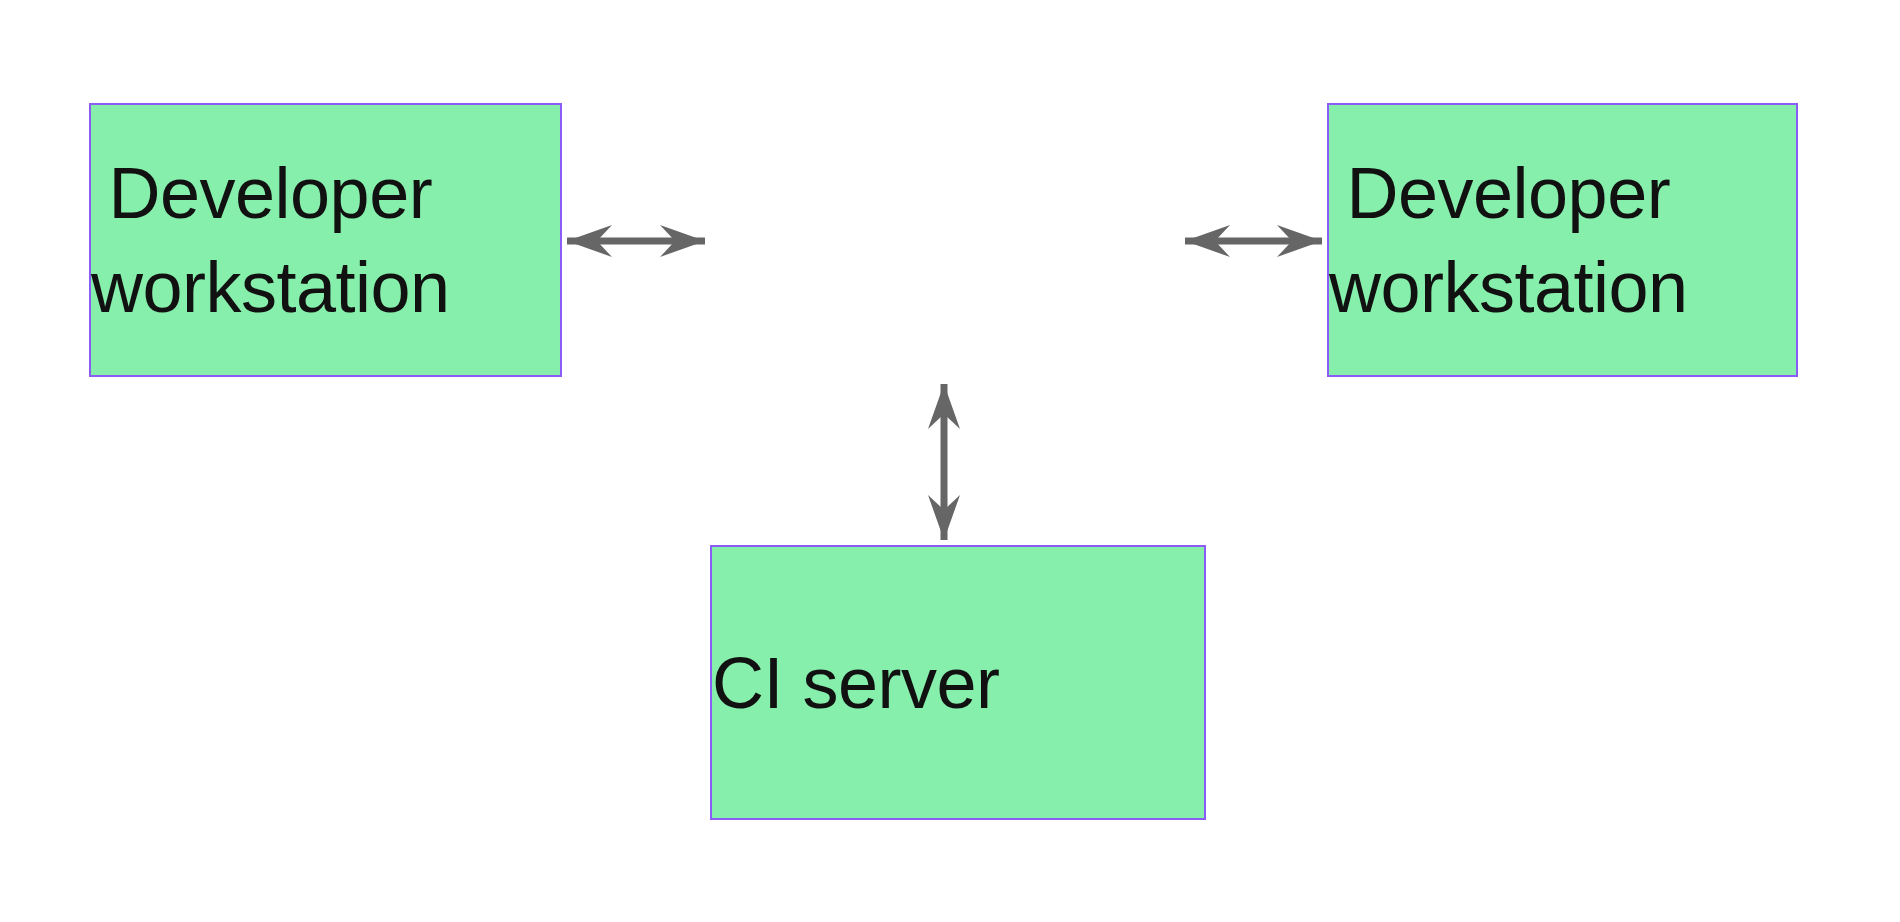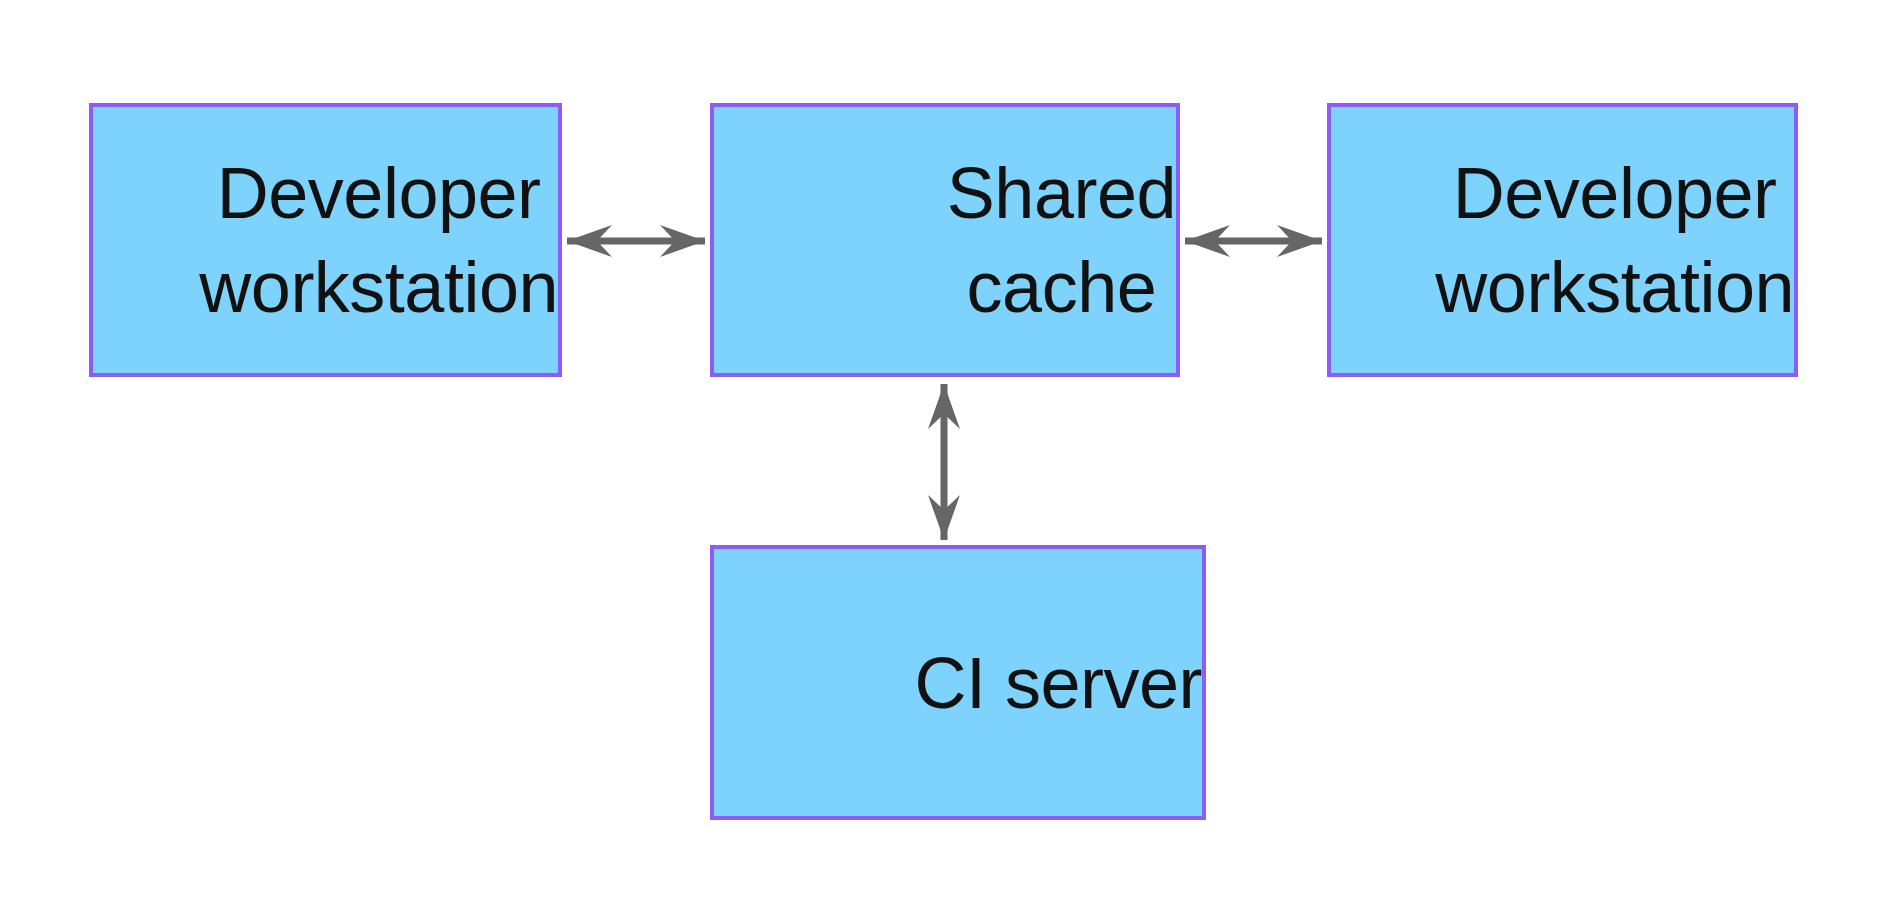--- a/index.html
+++ b/index.html
@@ -6,26 +6,26 @@
   .canvas {
     position: relative;
     width: 1900px;
     height: 922px;
     background: #ffffff;
     overflow: hidden;
     font-family: "Liberation Sans", "DejaVu Sans", sans-serif;
   }
   .node {
     position: absolute;
-    background: #7dd3fc;
-    border: 4px solid #8b5cf6;
+    background: #86efac;
+    border: 2px solid #8b5cf6;
     box-sizing: border-box;
     display: flex;
     align-items: center;
-    justify-content: flex-end;
+    justify-content: flex-start;
   }
   .node .label {
     color: #111111;
     font-size: 72px;
     line-height: 94px;
     font-weight: 400;
     text-align: center;
     white-space: pre-line;
     letter-spacing: -0.5px;
   }
@@ -44,24 +44,20 @@
 </head>
 <body>
 
 <div class="canvas">
 
   <div class="node node-left">
     <span class="label">Developer
 workstation</span>
   </div>
 
-  <div class="node node-center">
-    <span class="label">Shared
-cache</span>
-  </div>
 
   <div class="node node-right">
     <span class="label">Developer
 workstation</span>
   </div>
 
   <div class="node node-ci">
     <span class="label">CI server</span>
   </div>
 

